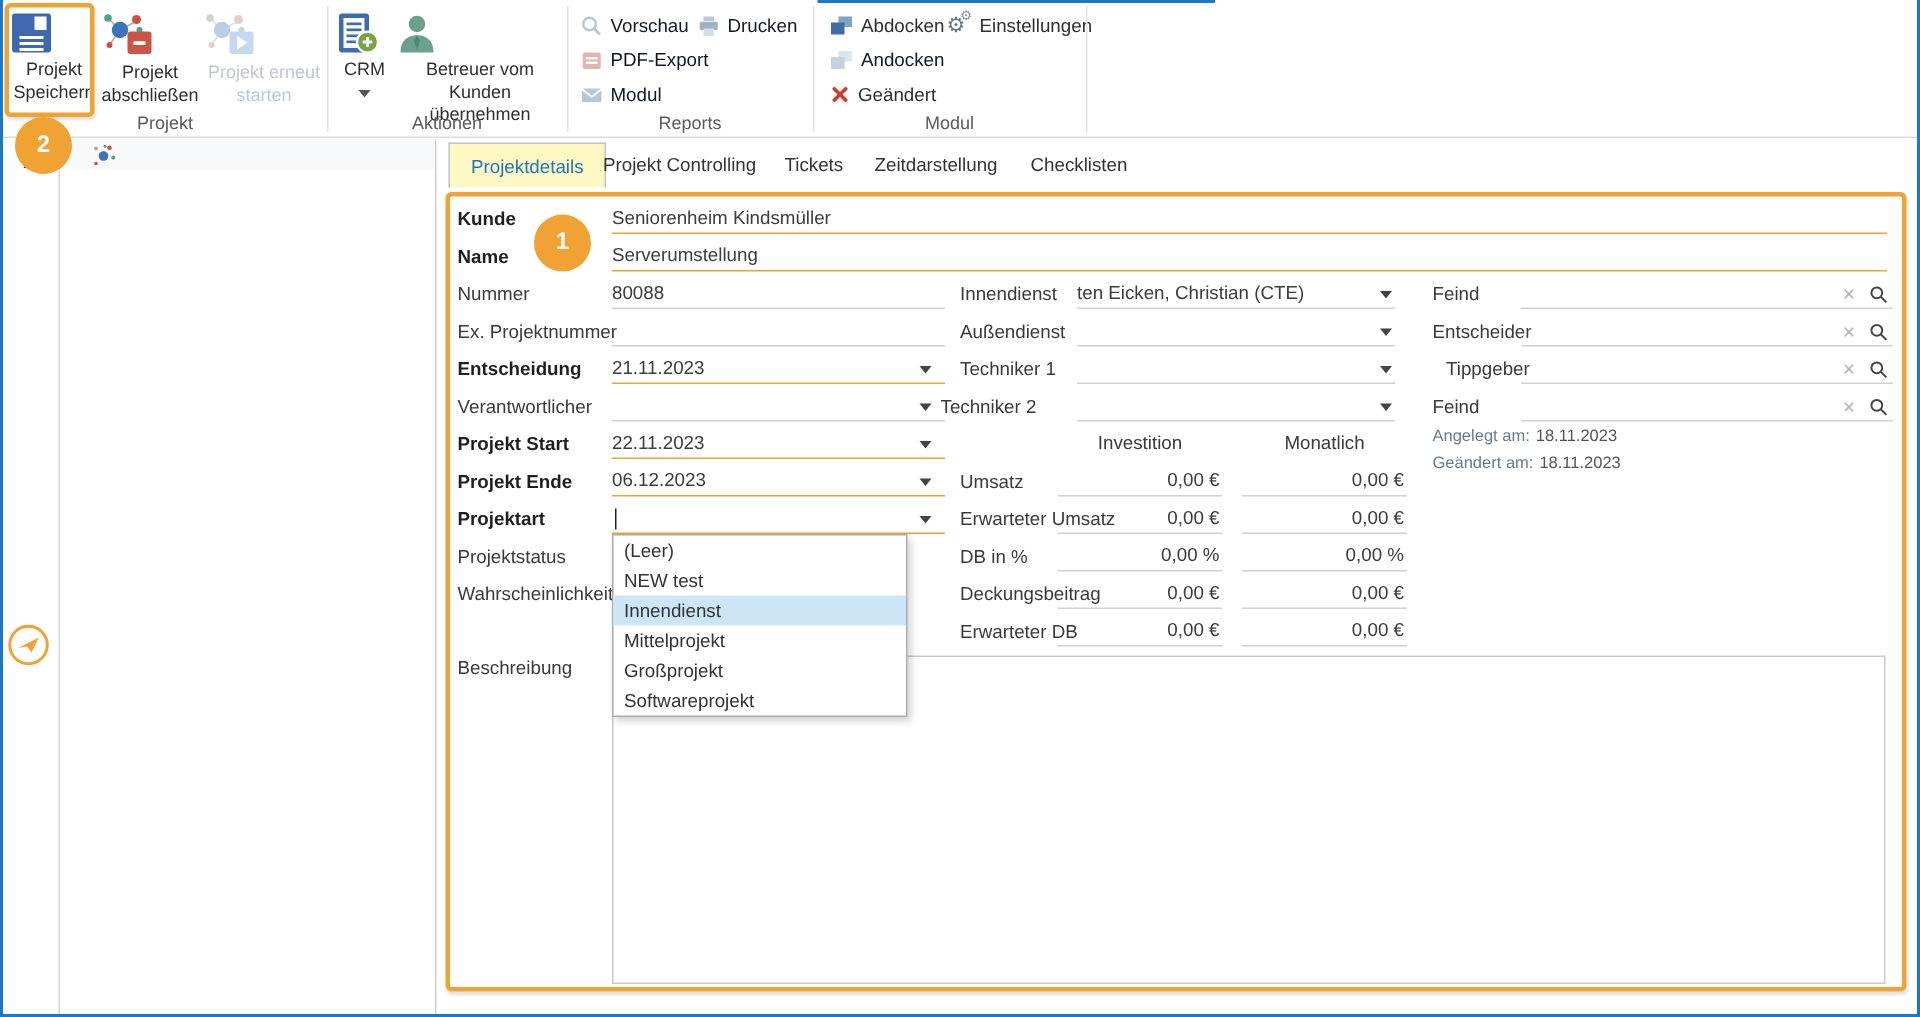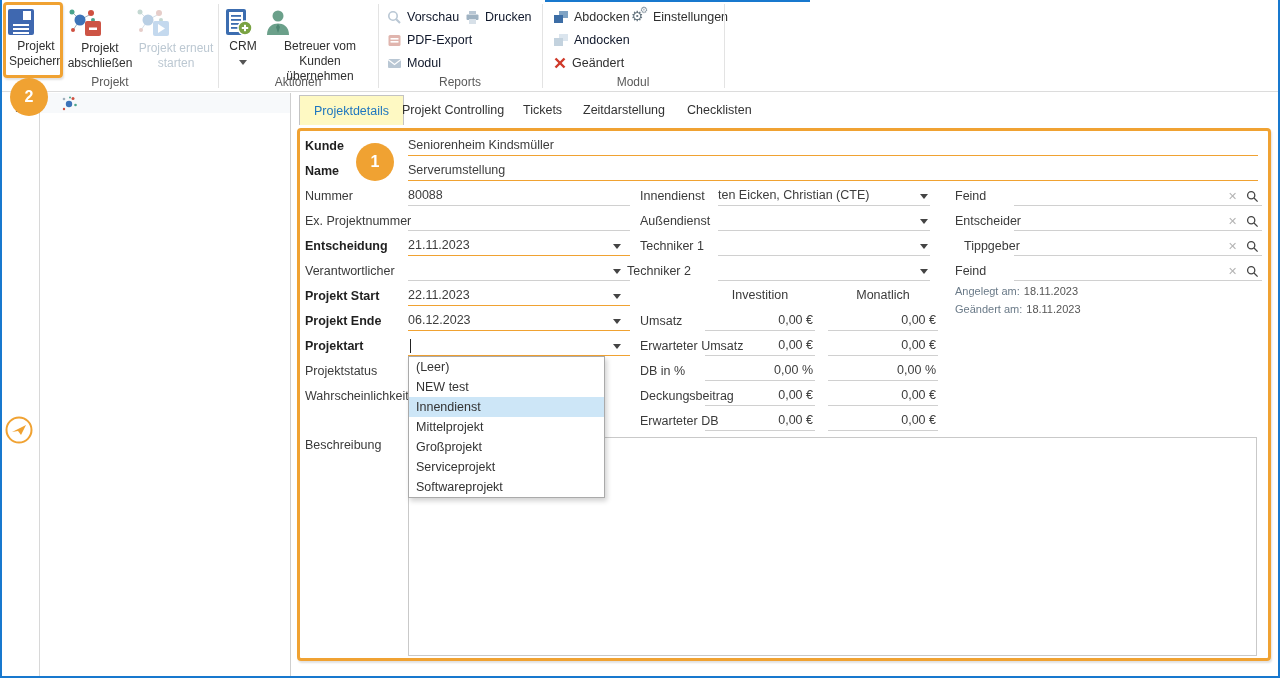--- a/index.html
+++ b/index.html
@@ -401,21 +401,20 @@
 <div class="small-meta" style="left:955px;top:303px;">
   <span class="k">Geändert am:</span><span class="v">18.11.2023</span>
 </div>
 
 <div class="droplist">
   <div class="dropitem">(Leer)</div>
   <div class="dropitem">NEW test</div>
   <div class="dropitem hl">Innendienst</div>
   <div class="dropitem">Mittelprojekt</div>
   <div class="dropitem">Großprojekt</div>
-  <div class="dropitem">Serviceprojekt</div>
   <div class="dropitem">Softwareprojekt</div>
 </div>
 
 <div class="anno-rect" style="left:3px;top:2px;width:60px;height:76px;"></div>
 <div class="anno-rect" style="left:297px;top:128px;width:974px;height:533px;"></div>
 <div class="anno-badge" style="left:10px;top:78px;">
     <span>2</span>
   </div>
 <div class="anno-badge" style="left:356px;top:143px;">
     <span>1</span>

